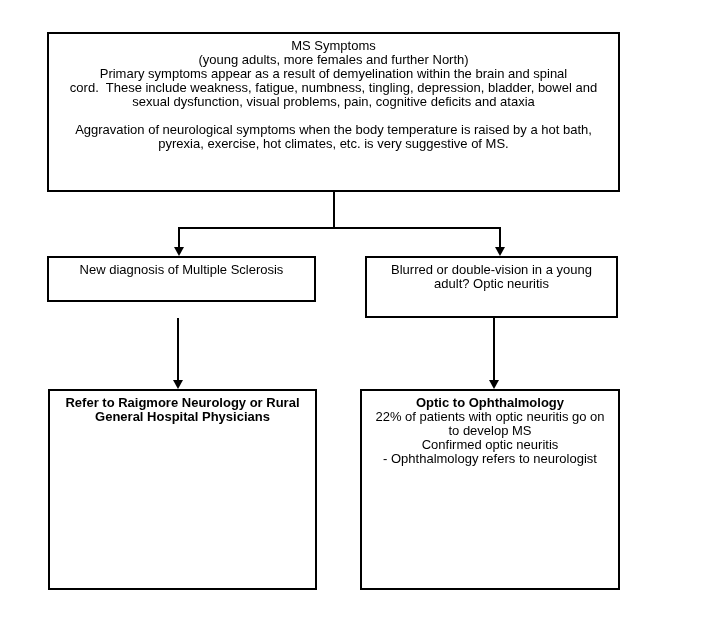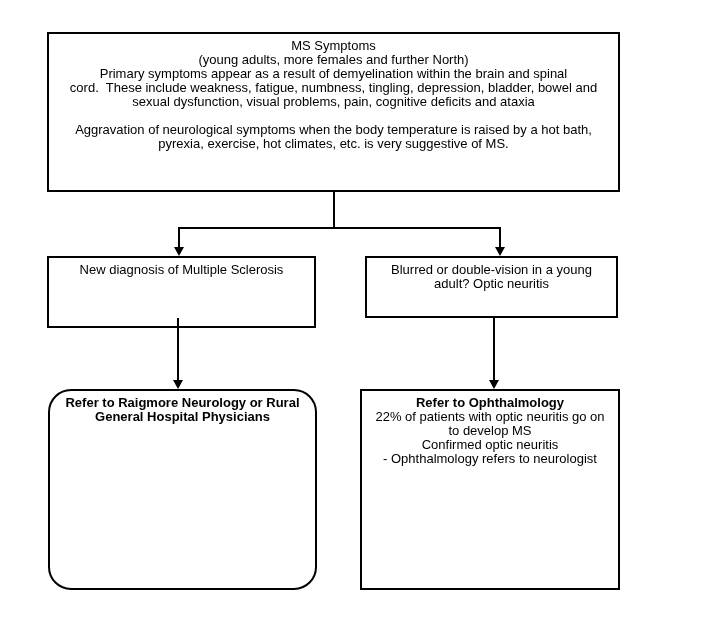--- a/index.html
+++ b/index.html
@@ -42,23 +42,23 @@
     position: absolute;
     width: 0;
     height: 0;
     border-left: 5px solid transparent;
     border-right: 5px solid transparent;
     border-top: 9px solid #000000;
   }
 
   
   .box-symptoms        { left: 47px;  top: 32px;  width: 573px; height: 160px; }
-  .box-new-diagnosis   { left: 47px;  top: 256px; width: 269px; height: 72px; }
+  .box-new-diagnosis   { left: 47px;  top: 256px; width: 269px; height: 46px; }
   .box-optic-neuritis  { left: 365px; top: 256px; width: 253px; height: 62px; }
-  .box-refer-neurology { left: 48px;  top: 389px; width: 269px; height: 201px; border-radius: 23px; }
+  .box-refer-neurology { left: 48px;  top: 389px; width: 269px; height: 201px; }
   .box-refer-ophthalmology { left: 360px; top: 389px; width: 260px; height: 201px; }
 
   
   .stem-top       { left: 333px; top: 192px; width: 2px; height: 37px; }
   .branch         { left: 178px; top: 227px; width: 323px; height: 2px; }
   .stem-left      { left: 178px; top: 227px; width: 2px; height: 20px; }
   .stem-right     { left: 499px; top: 227px; width: 2px; height: 20px; }
   .head-left      { left: 174px; top: 247px; }
   .head-right     { left: 495px; top: 247px; }
   .stem-left2     { left: 177px; top: 318px; width: 2px; height: 62px; }
@@ -102,20 +102,20 @@
   <div class="line stem-right2"></div>
   <div class="arrowhead head-left2"></div>
   <div class="arrowhead head-right2"></div>
 
   <div class="node box-refer-neurology pad">
     <div class="txt bold">Refer to Raigmore Neurology or Rural
 General Hospital Physicians</div>
   </div>
 
   <div class="node box-refer-ophthalmology pad">
-    <div class="txt bold">Refer to Ophthalmology</div>
+    <div class="txt bold">Optic to Ophthalmology</div>
     <div class="txt">22% of patients with optic neuritis go on
 to develop MS
 Confirmed optic neuritis
 - Ophthalmology refers to neurologist</div>
   </div>
 
 </div>
 
 </body></html>

